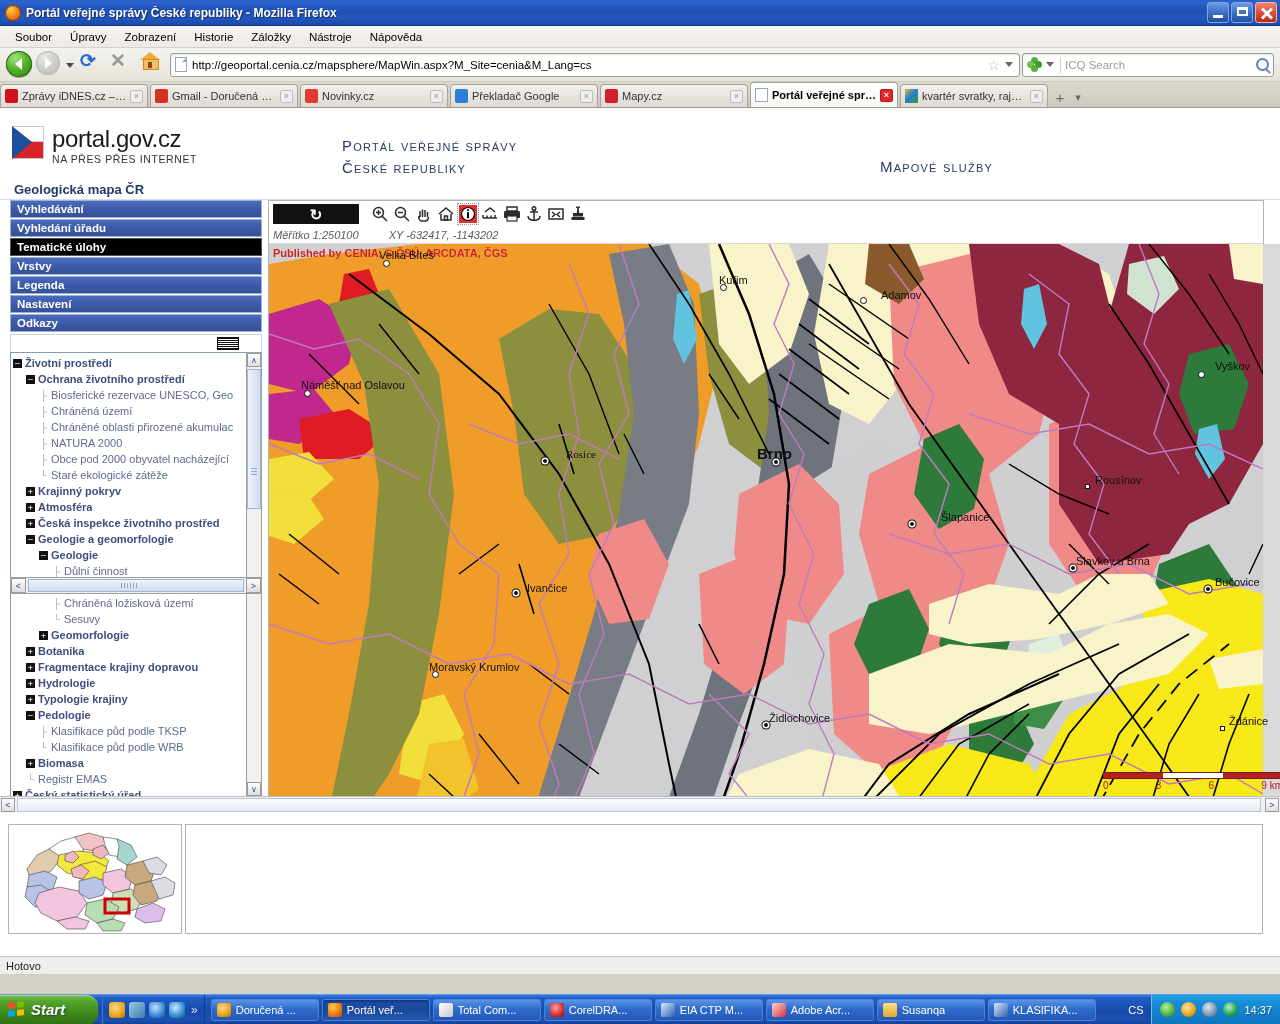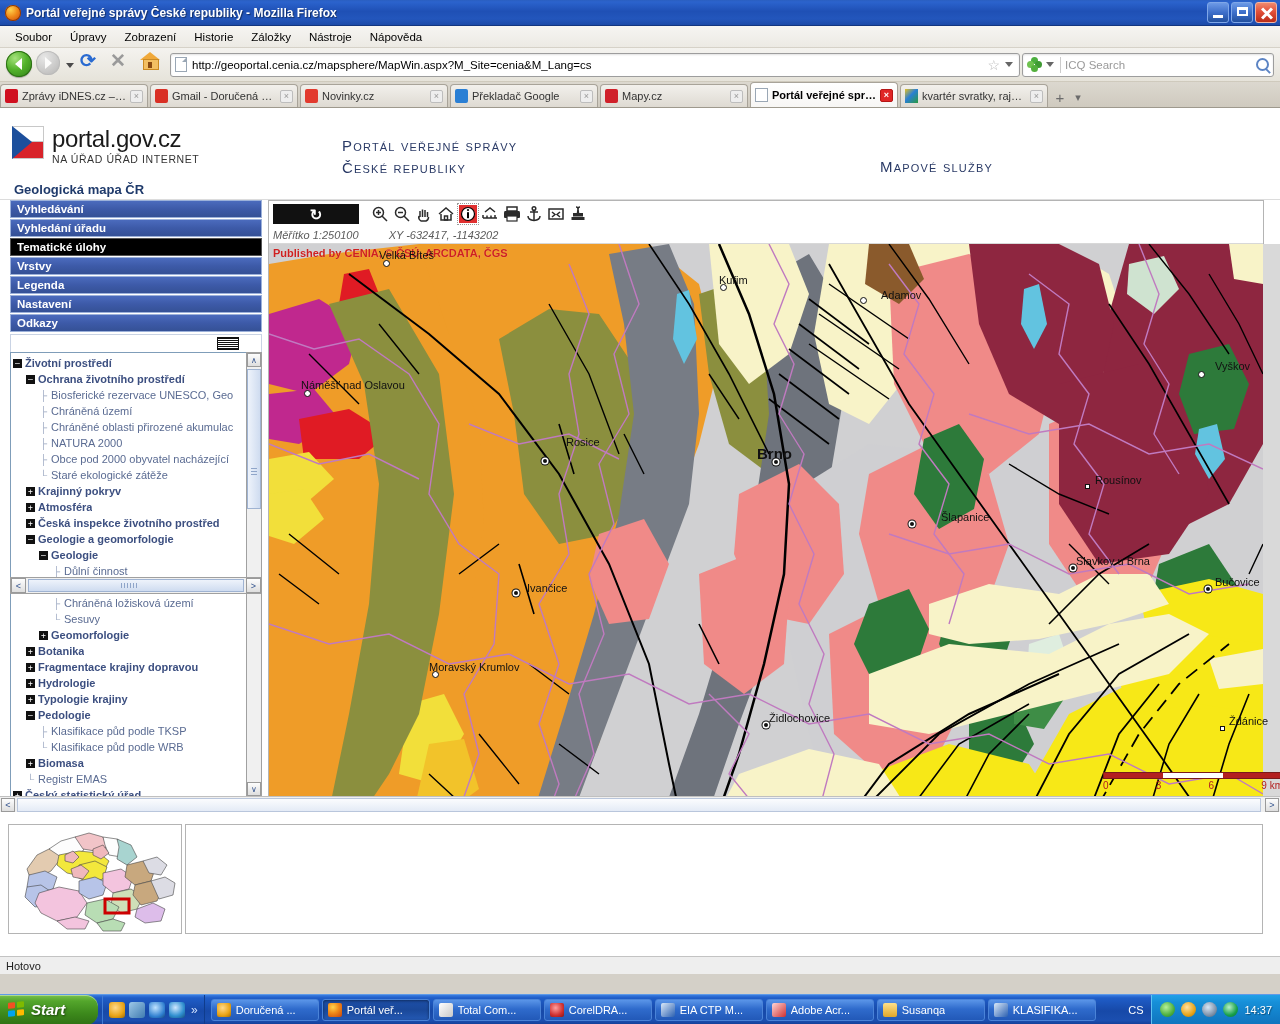--- a/index.html
+++ b/index.html
@@ -433,21 +433,21 @@
 
     <div class="brandbar">
       <div class="logo">
         <span class="flagbox">
           <span class="wh"></span>
             <span class="rd"></span>
             <span class="bl"></span>
         </span>
         <span class="logotext">
           <span class="l1" style="display:block">portal.gov.cz</span>
-          <span class="l2" style="display:block">NA ÚŘAD ÚŘAD INTERNET</span>
+          <span class="l2" style="display:block">NA PŘES PŘES INTERNET</span>
         </span>
       </div>
       <div class="headline">
         <div>Portál veřejné správy</div>
         <div>České republiky</div>
       </div>
       <div class="servicestitle">Mapové služby</div>
     </div>
 
 
@@ -793,21 +793,21 @@
               <div class="citylabel" style="left: 110px; top: 5px;">Velká Bíteš</div>
               <div class="citydot" style="left: 451px; top: 40px;"></div>
               <div class="citylabel" style="left: 450px; top: 30px;">Kuřim</div>
               <div class="citydot" style="left: 591px; top: 53px;"></div>
               <div class="citylabel" style="left: 612px; top: 45px;">Adamov</div>
               <div class="citydot" style="left: 929px; top: 127px;"></div>
               <div class="citylabel" style="left: 946px; top: 116px;">Vyškov</div>
               <div class="citydot" style="left: 35px; top: 146px;"></div>
               <div class="citylabel" style="left: 32px; top: 135px;">Náměšť nad Oslavou</div>
               <div class="citydot filled" style="left: 274px; top: 215px;"></div>
-              <div class="citylabel" style="left: 297px; top: 192px;">Rosice</div>
+              <div class="citylabel" style="left: 297px; top: 204px; font-family: Liberation Serif, serif;">Rosice</div>
               <div class="citydot filled" style="left: 505px; top: 216px;"></div>
               <div class="citylabel big" style="left: 488px; top: 201px;">Brno</div>
               <div class="citydot sq" style="left: 816px; top: 240px;"></div>
               <div class="citylabel" style="left: 826px; top: 230px;">Rousínov</div>
               <div class="citydot filled" style="left: 641px; top: 278px;"></div>
               <div class="citylabel" style="left: 644px; top: 267px; margin-left: 28px;">Šlapanice</div>
               <div class="citydot filled" style="left: 802px; top: 322px;"></div>
               <div class="citylabel" style="left: 807px; top: 311px;">Slavkov u Brna</div>
               <div class="citydot filled" style="left: 245px; top: 347px;"></div>
               <div class="citylabel" style="left: 258px; top: 338px;">Ivančice</div>

